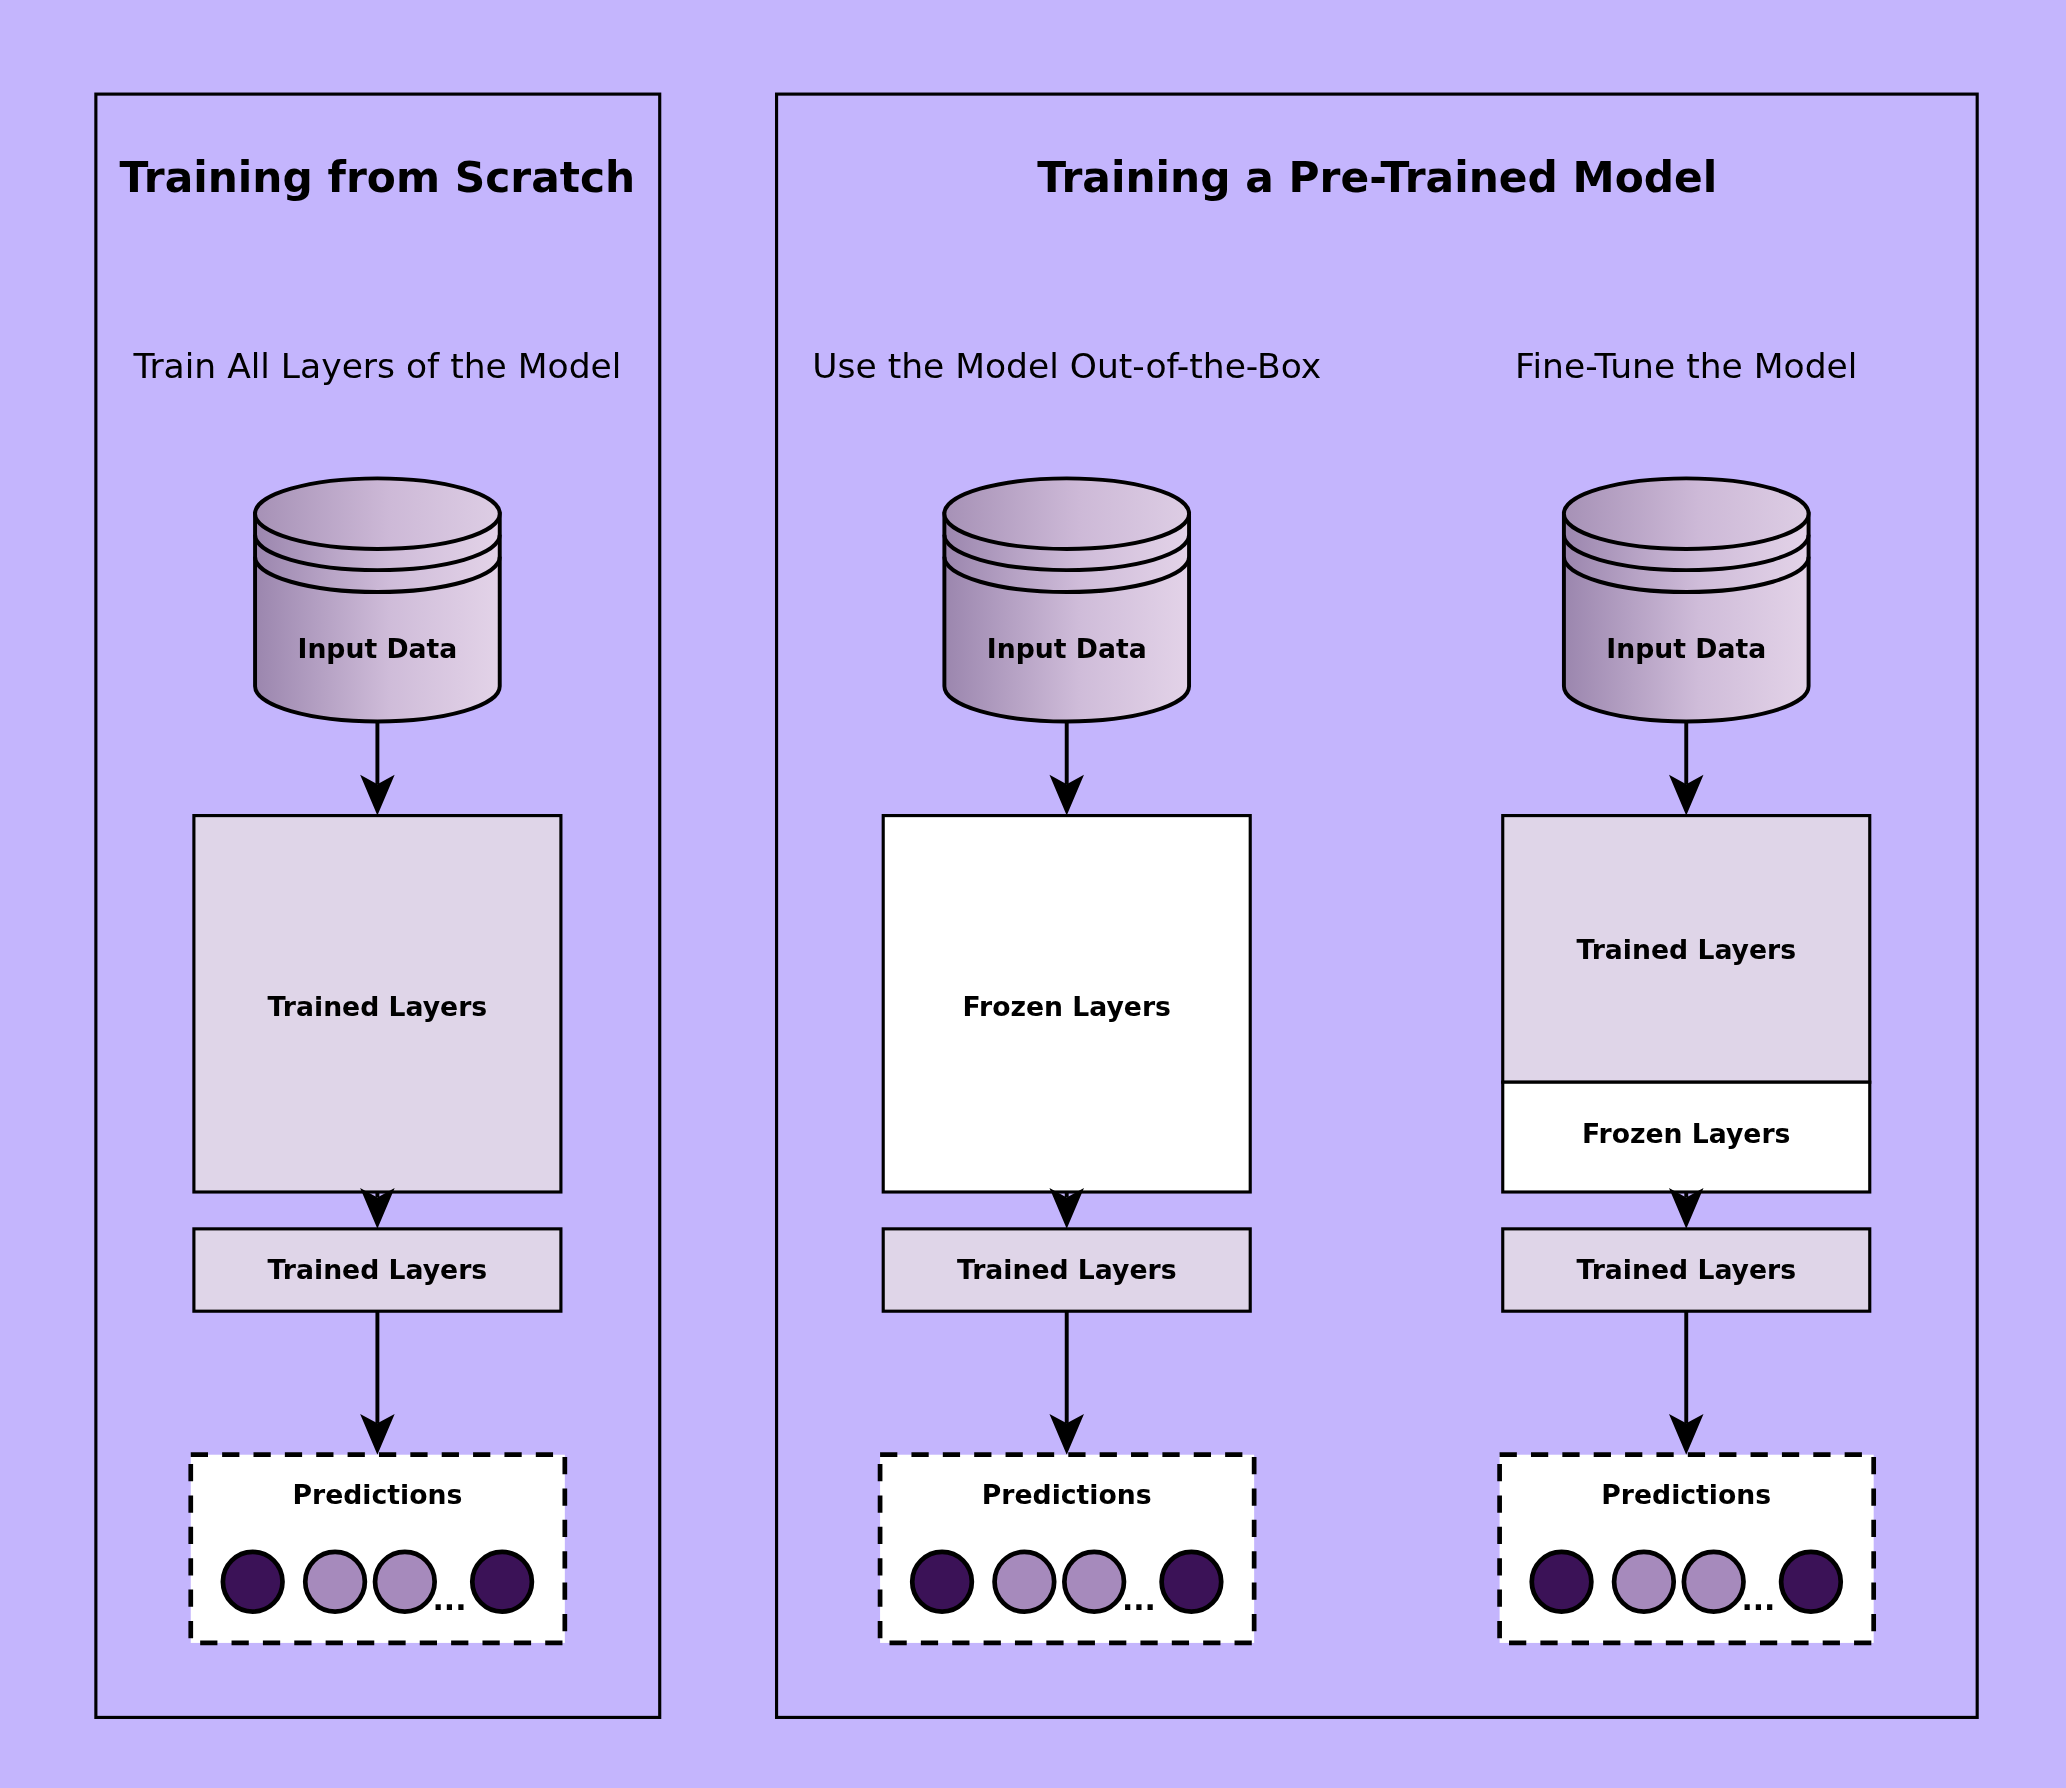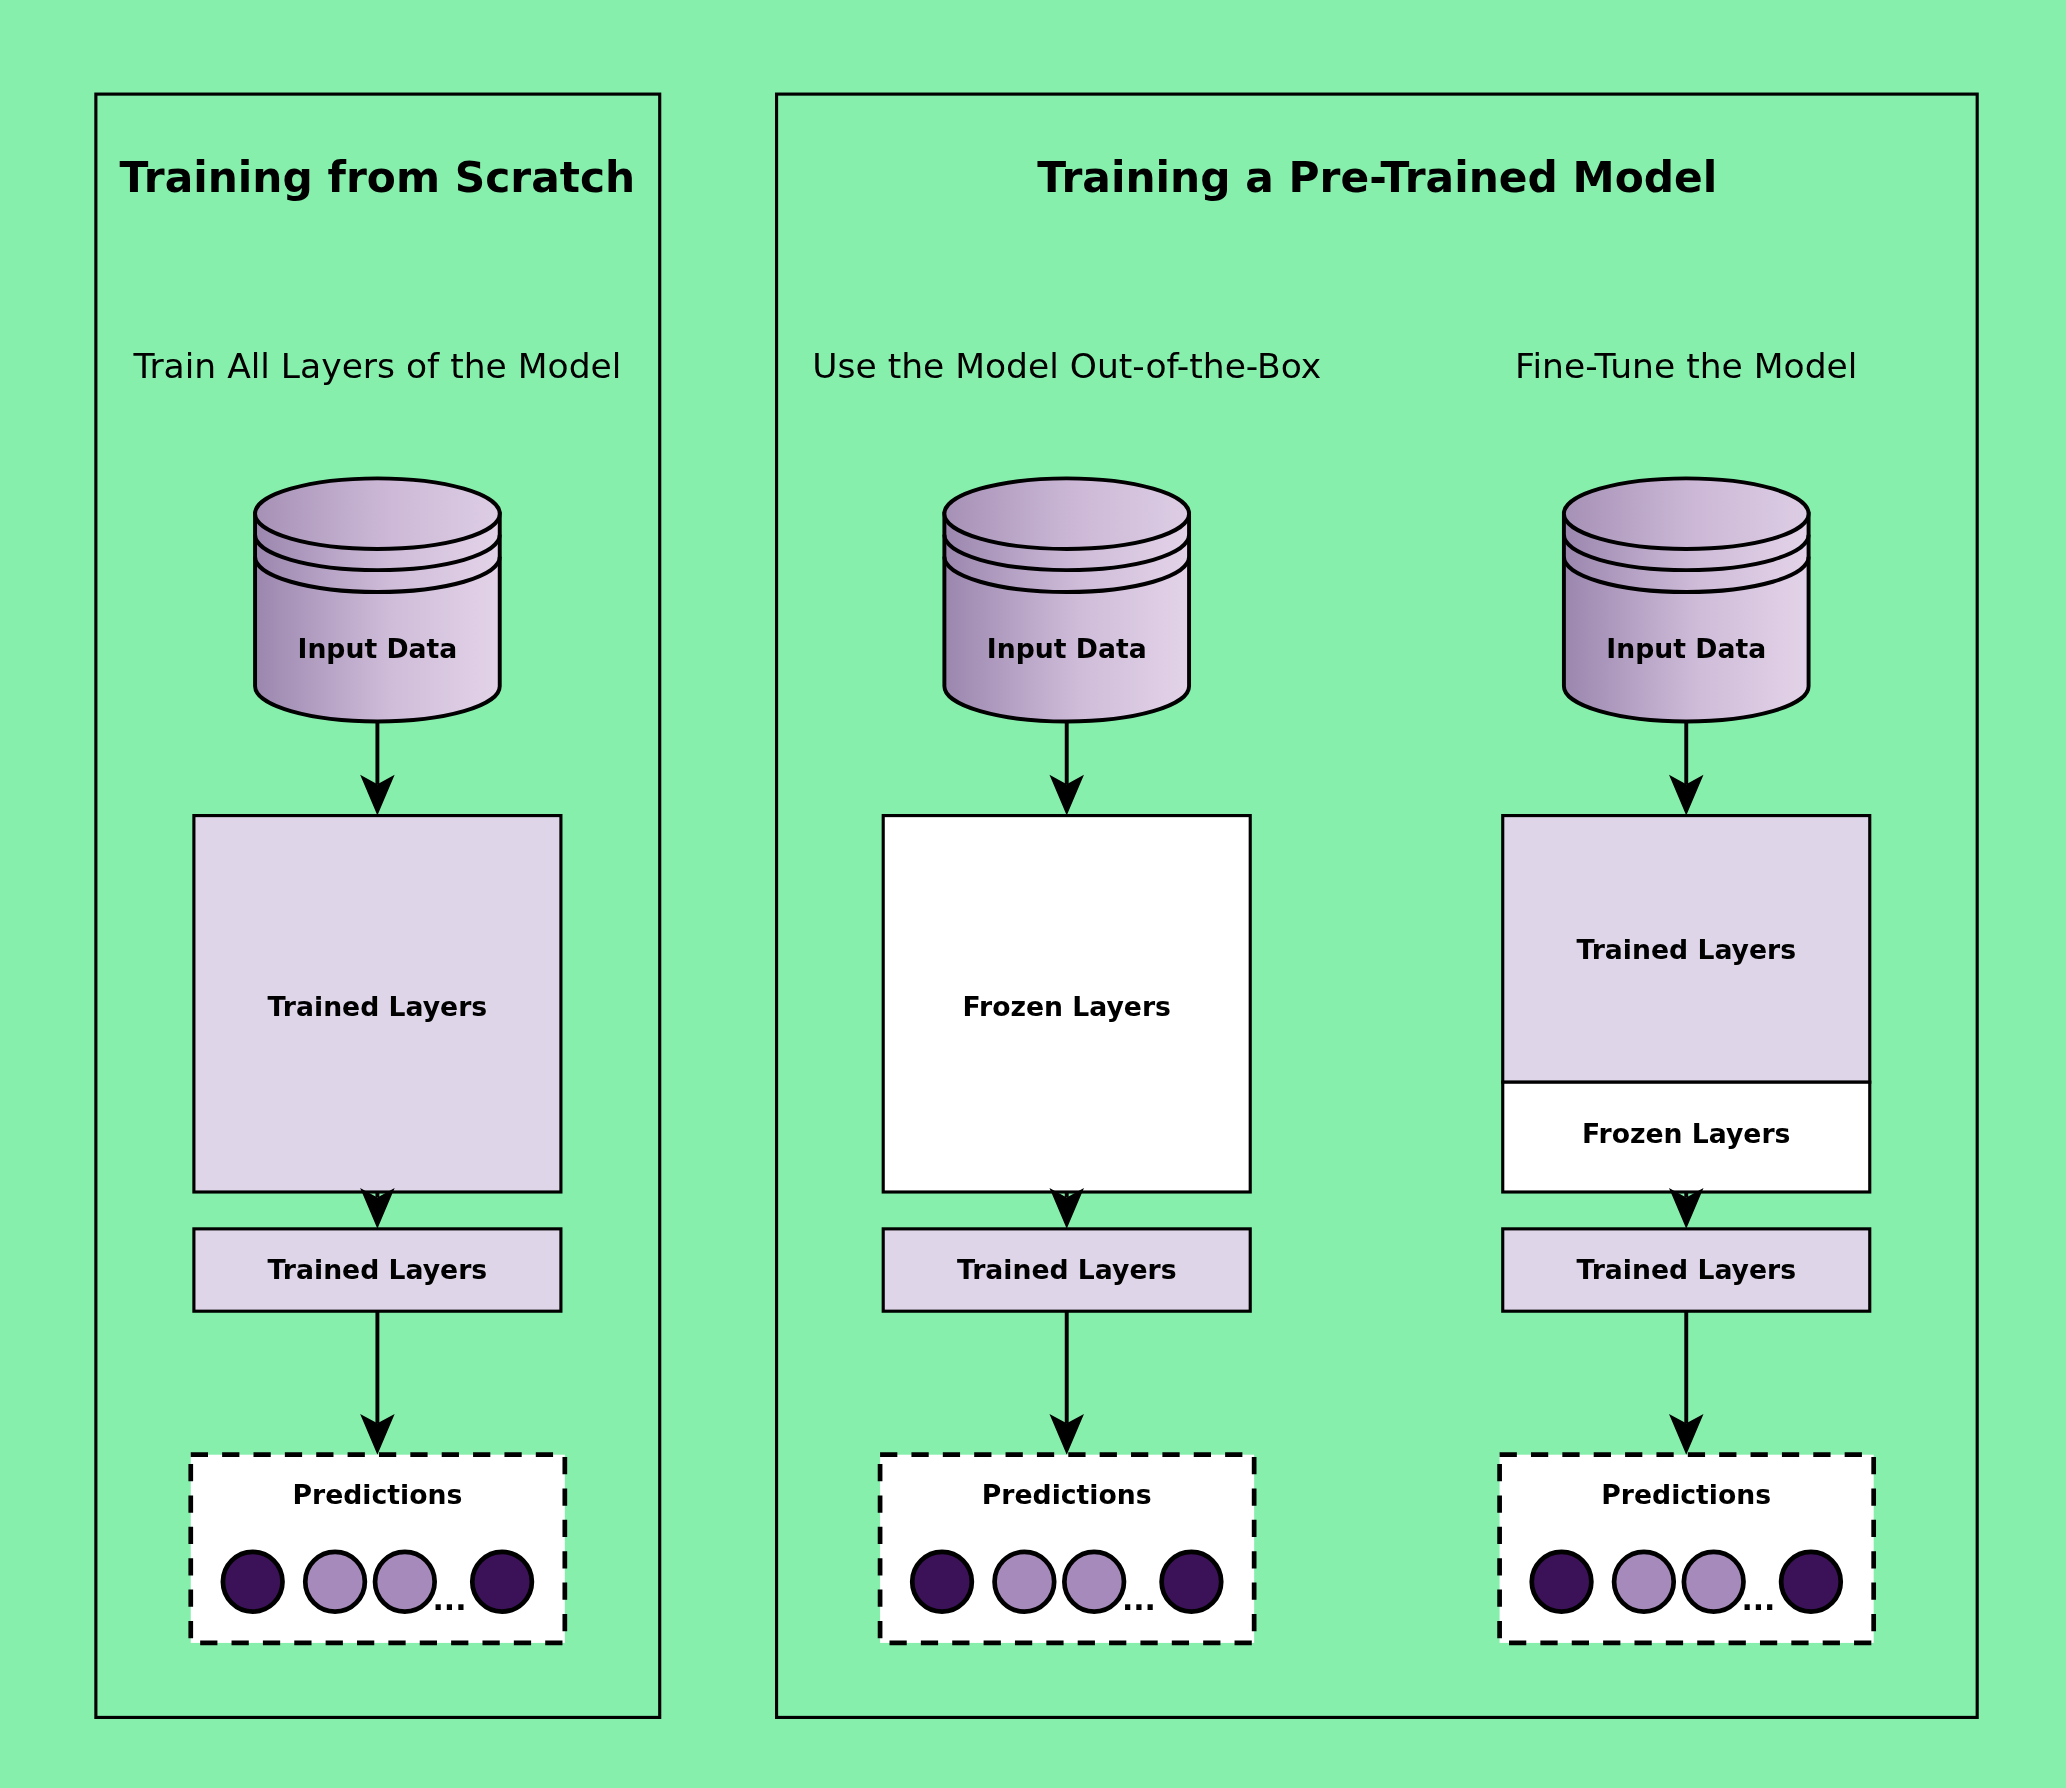--- a/index.html
+++ b/index.html
@@ -10,21 +10,21 @@
   body {
     width: 2066px;
     height: 1788px;
     font-family: "DejaVu Sans", "Liberation Sans", sans-serif;
     overflow: hidden;
   }
   #canvas {
     position: relative;
     width: 2066px;
     height: 1788px;
-    background: #86efac;
+    background: #c4b5fd;
   }
   svg#diagram {
     position: absolute;
     top: 0;
     left: 0;
     width: 2066px;
     height: 1788px;
     display: block;
   }
   .panel-frame {

